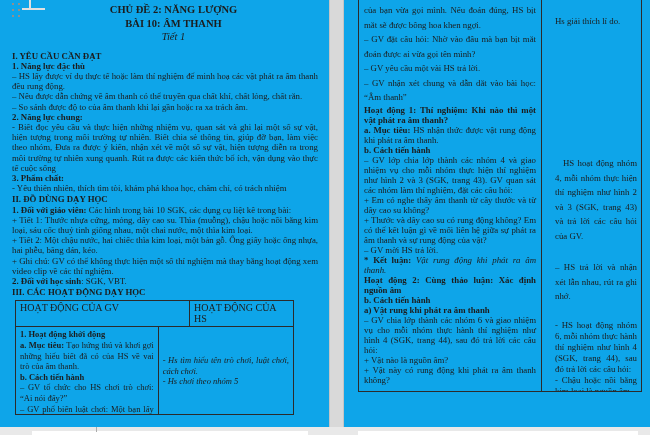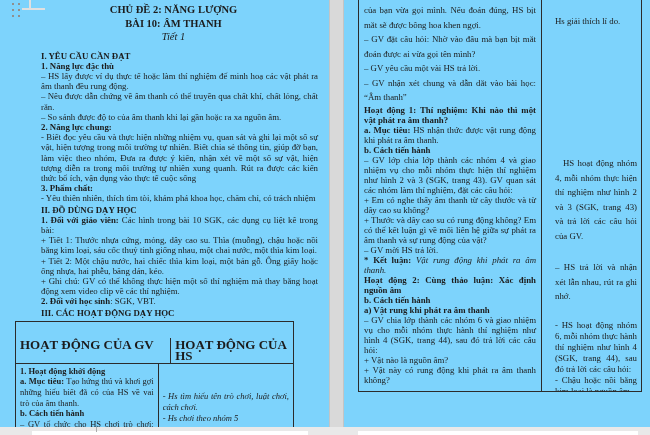--- a/index.html
+++ b/index.html
@@ -6,21 +6,21 @@
   body{
     width:650px;height:435px;
     background:#d9d9d9;
     overflow:hidden;
     position:relative;
     font-family:"Liberation Serif","DejaVu Serif",serif;
     color:#1c1c1c;
     -webkit-font-smoothing:antialiased;
   }
   .page{
-    position:absolute;top:0;height:427px;background:#7dd3fc;
+    position:absolute;top:0;height:427px;background:#0ea5e9;
   }
   .page-left{left:0;width:329px;border-right:1px solid #c4c4c4;}
   .page-right{left:343px;width:307px;border-left:1px solid #c4c4c4;}
 
   
   .grip{position:absolute;left:12px;top:3px;width:11px;height:17px;
     display:grid;grid-template-columns:2px 2px;grid-template-rows:2px 2px 2px;
     column-gap:4px;row-gap:4px;cursor:grab;}
   .grip i{background:#8f8f8f;display:block;}
   .corner-mark{position:absolute;}
@@ -35,31 +35,31 @@
 
   
   .para{margin:0;padding:0;text-align:justify;}
   .run-b{font-weight:700;}
   .run-i{font-style:italic;}
   .run-bi{font-weight:400;font-style:italic;}
 
   
   .lp-title{margin:3px 12px 0 30px;text-align:center;font-size:10.5px;line-height:13.5px;}
   .lp-title .para{text-align:center;}
-  .lp-body{margin:7px 11px 0 41px;font-size:8.8px;line-height:10.2px;}
+  .lp-body{margin:7px 11px 0 12px;font-size:8.8px;line-height:10.2px;}
   .lp-body .para.head{margin-top:1px;}
   .lp-table{
     margin-left:15px;margin-top:3px;width:277px;
     border:1px solid #2b2b2b;font-size:8.5px;
   }
   .t-row{display:flex;}
   .t-head{border-bottom:1px solid #2b2b2b;}
   .t-cell{box-sizing:border-box;overflow:hidden;}
   .t-cell.c1{width:178px;border-right:1px solid #2b2b2b;}
-  .t-head .t-cell{font-weight:700;padding:1px 4px 2px 4px;font-size:13px;line-height:11px;margin-top:16px;}
+  .t-head .t-cell{font-weight:400;padding:1px 4px 2px 4px;font-size:10px;line-height:11px;}
   .t-body .t-cell{height:87px;padding:2px 4px;line-height:10.6px;}
   .t-body .c2{display:flex;flex-direction:column;justify-content:center;font-style:italic;}
 
   
   .rp-table{
     position:absolute;left:14px;top:0;width:284px;height:392px;
     box-sizing:border-box;
     border-left:1px solid #2b2b2b;border-right:1px solid #2b2b2b;border-bottom:1px solid #2b2b2b;
     display:flex;font-size:8.8px;gap:8px;
   }
@@ -82,21 +82,21 @@
   <div class="lp-title">
       <p class="para"><span class="run-b">CHỦ ĐỀ 2: NĂNG LƯỢNG</span></p>
       <p class="para"><span class="run-b">BÀI 10: ÂM THANH</span></p>
       <p class="para"><span class="run-bi">Tiết 1</span></p>
     </div>
   <div class="lp-body">
       <p class="para head"><span class="run-b">I. YÊU CẦU CẦN ĐẠT</span></p>
       <p class="para"><span class="run-b">1. Năng lực đặc thù</span></p>
       <p class="para"><span class="run-n">– HS lấy được ví dụ thực tế hoặc làm thí nghiệm để minh hoạ các vật phát ra âm thanh đều rung động.</span></p>
       <p class="para"><span class="run-n">– Nêu được dẫn chứng về âm thanh có thể truyền qua chất khí, chất lỏng, chất rắn.</span></p>
-      <p class="para"><span class="run-n">– So sánh được độ to của âm thanh khi lại gần hoặc ra xa nguồn âm.</span></p>
+      <p class="para"><span class="run-n">– So sánh được độ to của âm thanh khi lại gần hoặc ra xa trách âm.</span></p>
       <p class="para"><span class="run-b">2. Năng lực chung:</span></p>
       <p class="para"><span class="run-n">- Biết đọc yêu cầu và thực hiện những nhiệm vụ, quan sát và ghi lại một số sự vật, hiện tượng trong môi trường tự nhiên. Biết chia sẻ thông tin, giúp đỡ bạn, làm việc theo nhóm, Đưa ra được ý kiến, nhận xét về một số sự vật, hiện tượng diễn ra trong môi trường tự nhiên xung quanh. Rút ra được các kiến thức bổ ích, vận dụng vào thực tế cuộc sống</span></p>
       <p class="para"><span class="run-b">3. Phẩm chất:</span></p>
       <p class="para"><span class="run-n">- Yêu thiên nhiên, thích tìm tòi, khám phá khoa học, chăm chỉ, có trách nhiệm</span></p>
       <p class="para head"><span class="run-b">II. ĐỒ DÙNG DẠY HỌC</span></p>
       <p class="para"><span class="run-b">1. Đối với giáo viên: </span><span class="run-n">Các hình trong bài 10 SGK, các dụng cụ liệt kê trong bài:</span></p>
       <p class="para"><span class="run-n">+ Tiết 1: Thước nhựa cứng, mỏng, dây cao su. Thìa (muỗng), chậu hoặc nồi bằng kim loại, sáu cốc thuỷ tinh giống nhau, một chai nước, một thìa kim loại.</span></p>
       <p class="para"><span class="run-n">+ Tiết 2: Một chậu nước, hai chiếc thìa kim loại, một bản gỗ. Ống giấy hoặc ống nhựa, hai phễu, băng dán, kéo.</span></p>
       <p class="para"><span class="run-n">+ Ghi chú: GV có thể không thực hiện một số thí nghiệm mà thay bằng hoạt động xem video clip về các thí nghiệm.</span></p>
       <p class="para"><span class="run-b">2. Đối với học sinh</span><span class="run-n">: SGK, VBT.</span></p>

